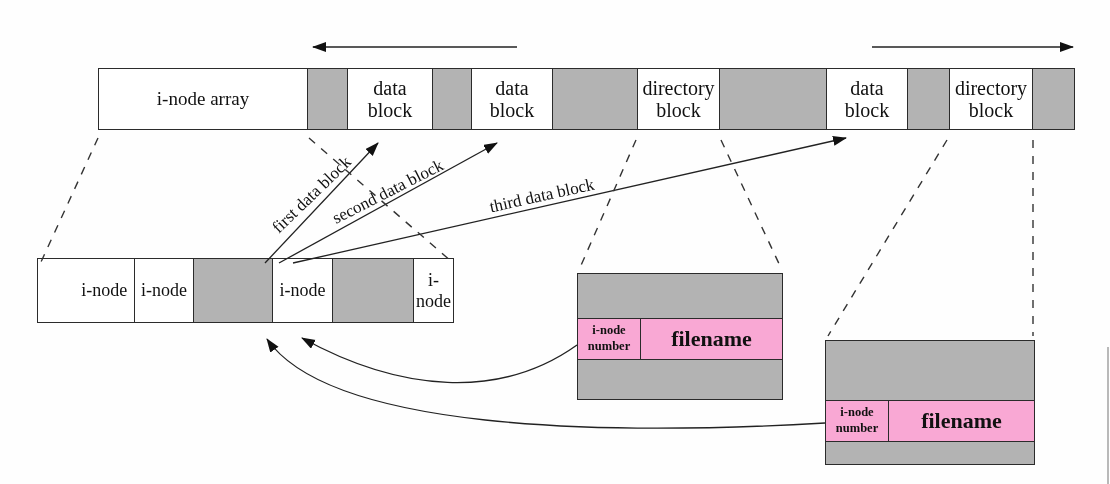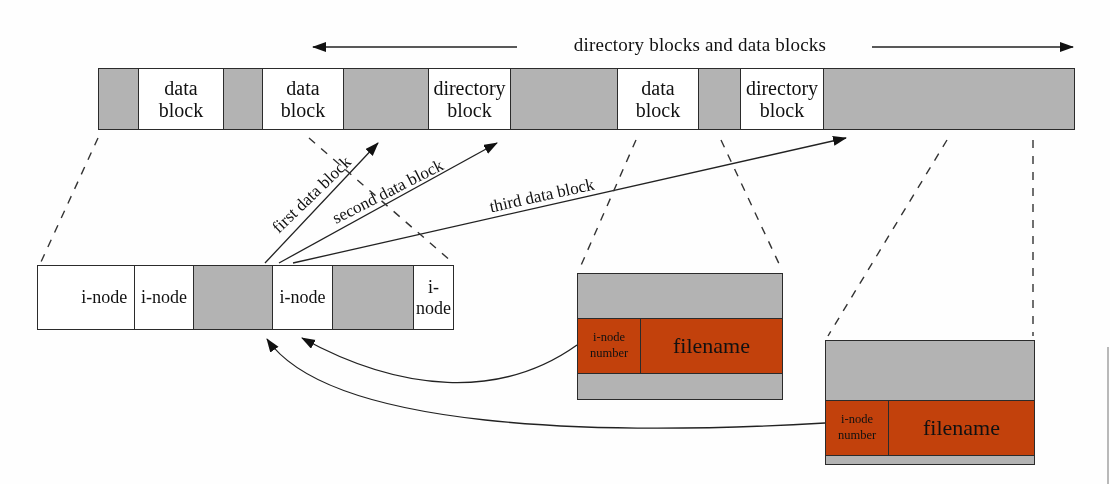--- a/index.html
+++ b/index.html
@@ -43,39 +43,39 @@
   .disk-row .c3{width:39px;}
   .disk-row .c4{width:81px;}
   .disk-row .c5{width:85px;}
   .disk-row .c6{width:82px;}
   .disk-row .c7{width:107px;}
   .disk-row .c8{width:81px;}
   .disk-row .c9{width:42px;}
   .disk-row .c10{width:83px;}
   .disk-row .c11{flex:1;}
 
-  .inode-row{left:37px;top:265px;width:417px;height:65px;padding-left:36px;}
+  .inode-row{left:37px;top:258px;width:417px;height:65px;padding-left:36px;}
   .inode-row .cell{font-size:18px;}
   .inode-row .c0{width:64px;}
   .inode-row .c1{width:61px;}
   .inode-row .c2{width:83px;}
   .inode-row .c3{width:62px;}
   .inode-row .c4{width:85px;}
   .inode-row .c5{flex:1;}
 
   
   .dirbox{
     position:absolute;border:1.4px solid var(--line);
     display:flex;flex-direction:column;background:var(--block-gray);
   }
   .dirbox .band-top{background:var(--block-gray);}
   .dirbox .band-bottom{background:var(--block-gray);flex:1;}
   .dirbox .entry{
-    display:flex;background:#c2410c;height:56px;
-    border-top:1.4px solid var(--line);border-bottom:1.4px solid var(--line);
+    display:flex;background:#f9a8d4;height:42px;
+    border-top:1.4px solid var(--line);border-bottom:1.4px solid var(--line);font-weight:bold;
   }
   .dirbox .inode-num{
     width:63px;border-right:1.4px solid var(--line);
     display:flex;align-items:center;justify-content:center;text-align:center;
     font-size:12.5px;line-height:1.25;
   }
   .dirbox .fname{
     flex:1;display:flex;align-items:center;justify-content:center;
     font-size:22px;
   }
@@ -97,23 +97,23 @@
   svg .ln{stroke:#222;stroke-width:1.3;fill:none;}
   svg .thick{stroke-width:1.6;}
   svg .dash{stroke:#333;stroke-width:1.4;fill:none;stroke-dasharray:8 8;}
   svg .edge{stroke:#b9b9b9;stroke-width:2;}
 </style>
 </head>
 <body>
 
 <div class="stage">
 
-  <div class="span-label">directory blocks and data blocks</div>
 
   <div class="row disk-row">
+    <div class="cell c0">i-node array</div>
     <div class="cell c1 gray"></div>
     <div class="cell c2">data block</div>
     <div class="cell c3 gray"></div>
     <div class="cell c4">data block</div>
     <div class="cell c5 gray"></div>
     <div class="cell c6">directory block</div>
     <div class="cell c7 gray"></div>
     <div class="cell c8">data block</div>
     <div class="cell c9 gray"></div>
     <div class="cell c10">directory block</div>

